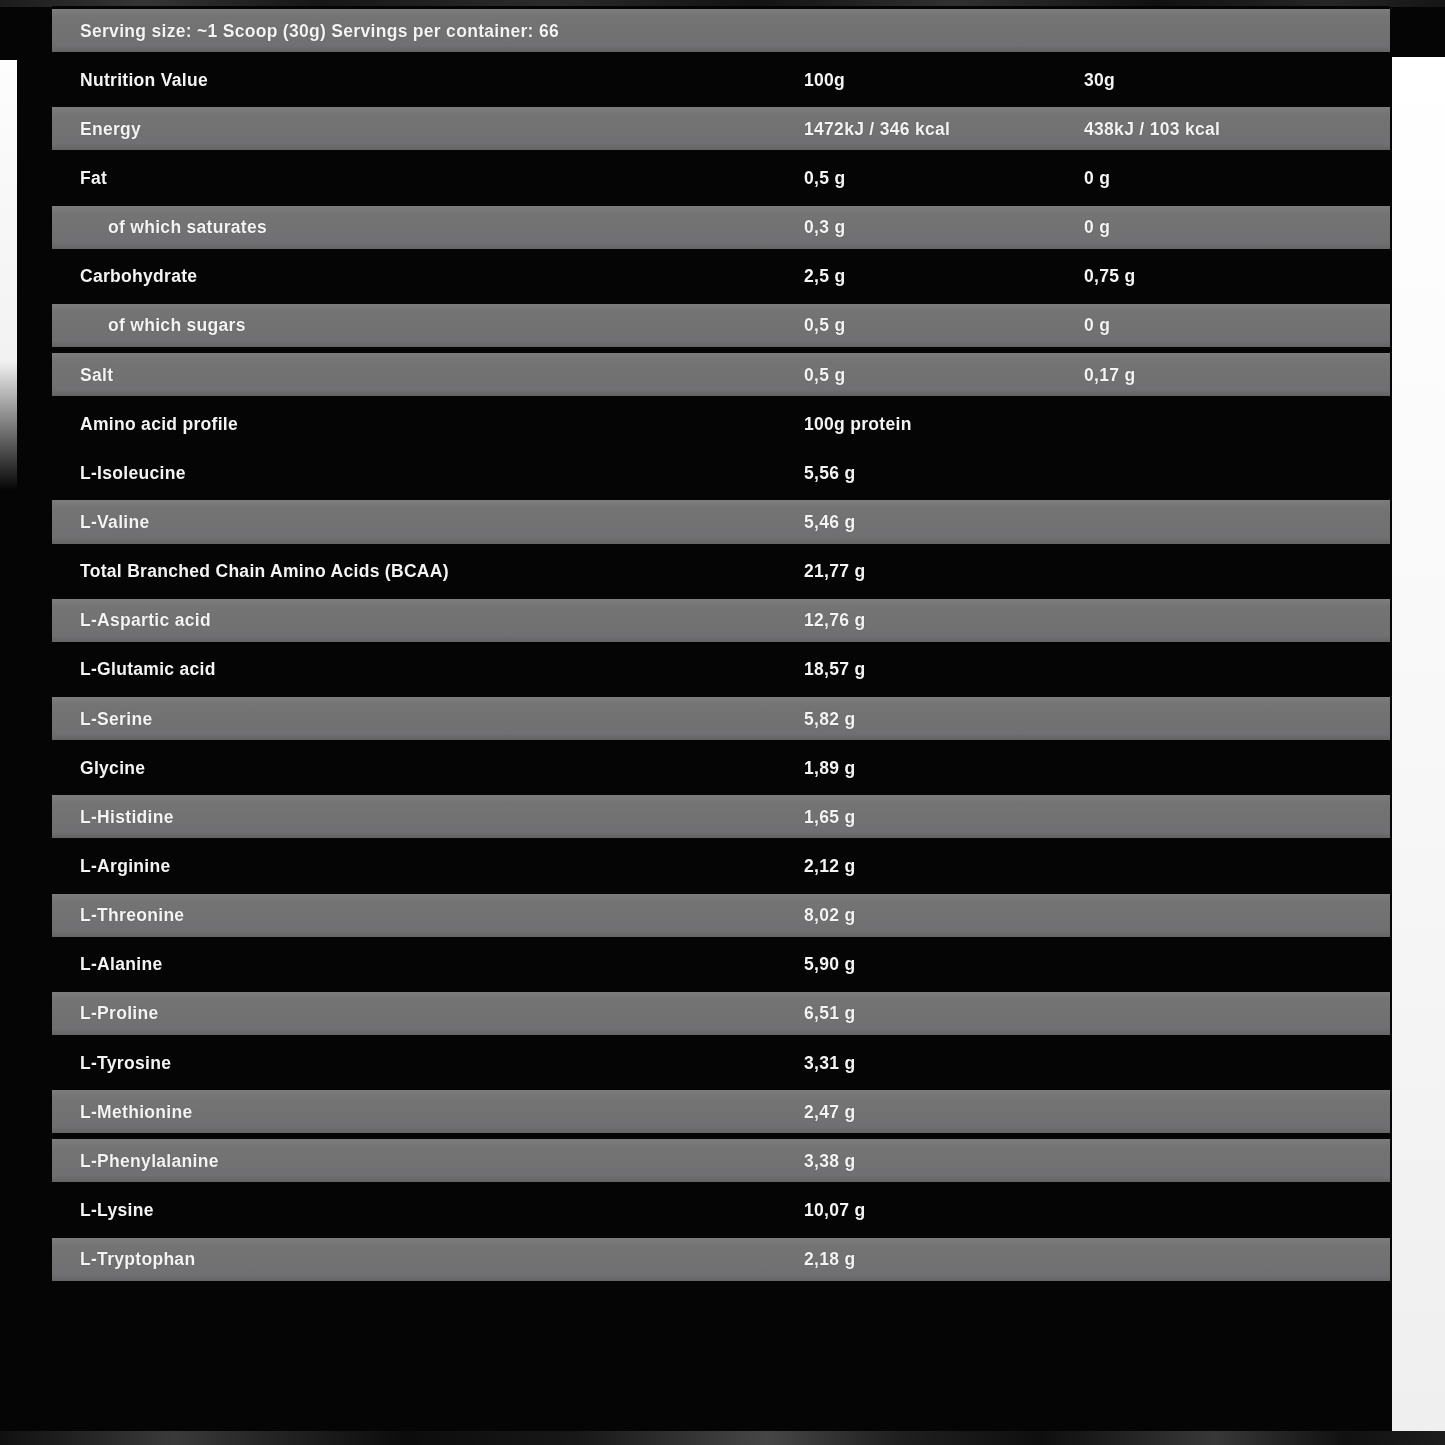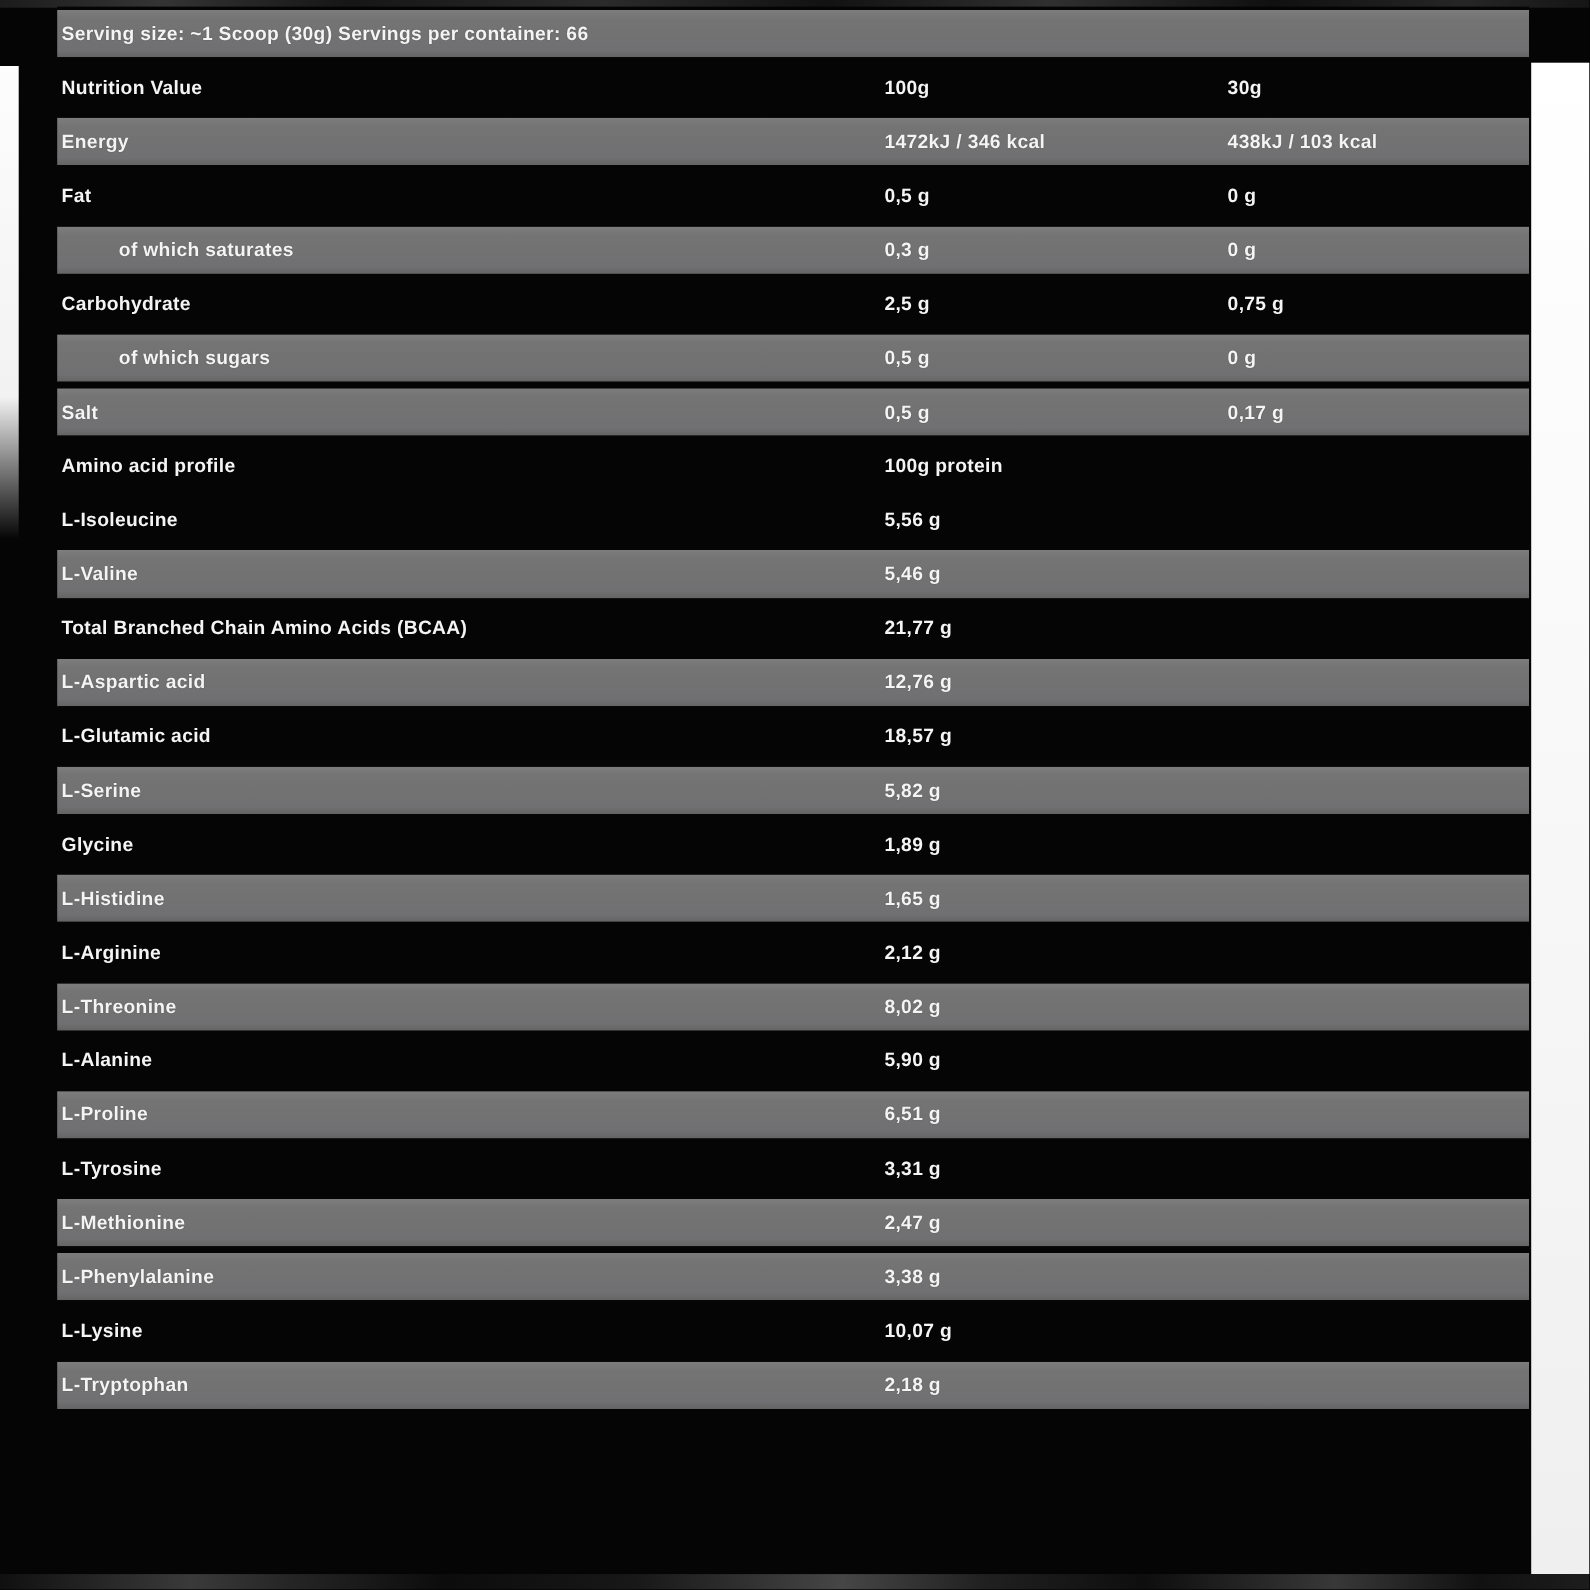--- a/index.html
+++ b/index.html
@@ -45,24 +45,24 @@
     border-top:3px solid #050505;
     border-bottom:3px solid #050505;
   }
   .row.black { background:transparent; }
   .cell {
     position:absolute; top:50%; transform:translateY(-50%);
     color:#f4f4f4; font-size:17.5px; font-weight:bold;
     letter-spacing:0.3px; white-space:nowrap;
     text-shadow:0 0 1px rgba(0,0,0,0.45);
   }
-  .cell.label { left:4px; }
+  .cell.label { left:28px; }
   .cell.label.indent { left:56px; }
   .cell.c1 { left:752px; }
-  .cell.c2 { left:1064px; }
+  .cell.c2 { left:1032px; }
 </style>
 </head>
 <body>
 
 <div class="stage" style="--row-black: #050505;">
   <div class="texture top"></div>
   <div class="table">
       <div class="row gray">
         <span class="cell label">Serving size: ~1 Scoop (30g) Servings per container: 66</span>
       </div>

